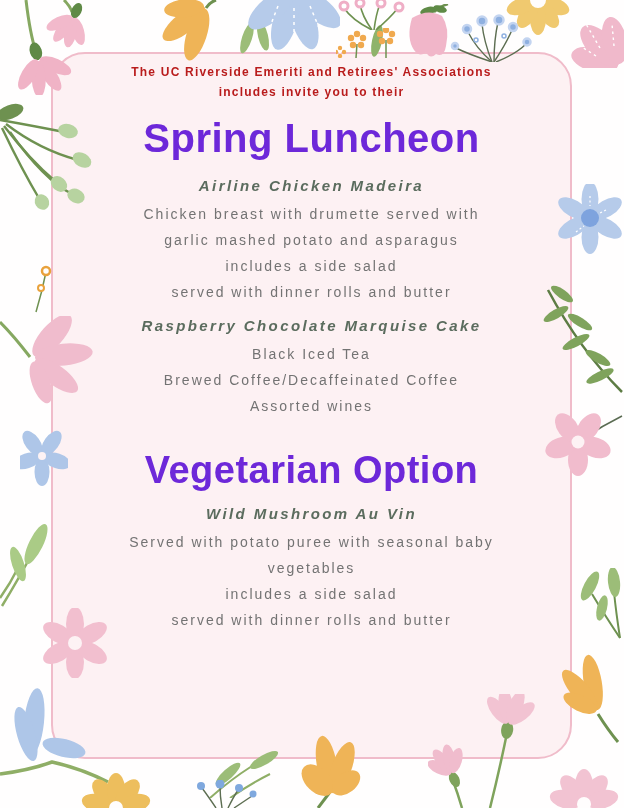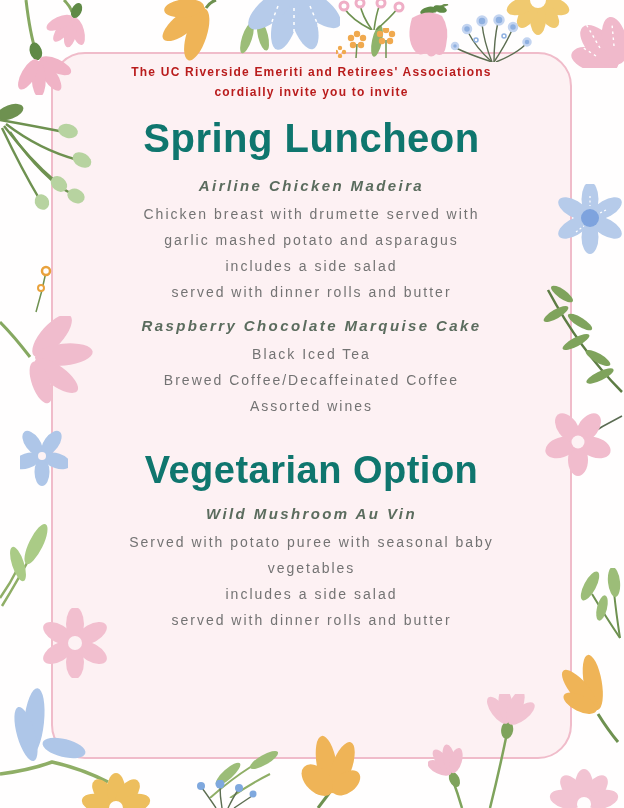--- a/index.html
+++ b/index.html
@@ -18,40 +18,40 @@
     text-align:center;
   }
   .flowers{position:absolute;inset:0;z-index:2;pointer-events:none;}
   .fl{position:absolute;}
   .hdr{
     font-size:12px;font-weight:bold;letter-spacing:1.2px;color:#b91c1c;
   }
   .hdr1{margin-top:11px;}
   .hdr2{margin-top:6px;}
   .bigtitle{
-    font-size:40px;font-weight:bold;color:#0f766e;letter-spacing:0.5px;
+    font-size:40px;font-weight:bold;color:#6d28d9;letter-spacing:0.5px;
     line-height:46px;margin-top:16px;
   }
   .bigtitle2{margin-top:28px;font-size:38px;}
   .course{
     font-size:15px;font-weight:bold;font-style:italic;letter-spacing:2.4px;
     color:#5b6c5e;margin-top:12px;
   }
   .course.first{margin-top:16px;}
   .bgroup{margin-top:7px;}
   .bline{
     font-size:14px;letter-spacing:2px;color:#737373;line-height:26px;
   }
 </style>
 </head>
 <body>
 
 <div class="card">
   <div class="hdr hdr1">The UC Riverside Emeriti and Retirees' Associations</div>
-  <div class="hdr hdr2">cordially invite you to invite</div>
+  <div class="hdr hdr2">includes invite you to their</div>
 
   <div class="bigtitle">Spring Luncheon</div>
 
   <div class="course first">Airline Chicken Madeira</div>
   <div class="bgroup">
     <div class="bline">Chicken breast with drumette served with</div>
     <div class="bline">garlic mashed potato and asparagus</div>
     <div class="bline">includes a side salad</div>
     <div class="bline">served with dinner rolls and butter</div>
   </div>

